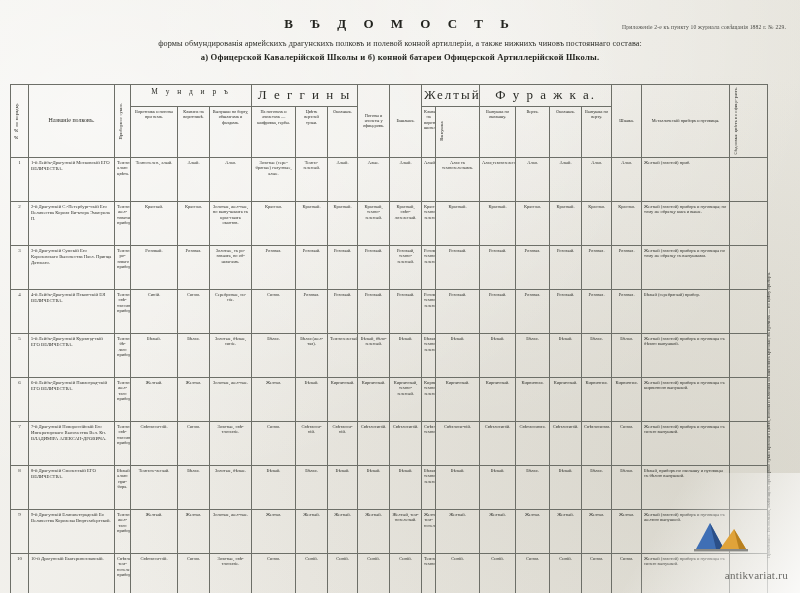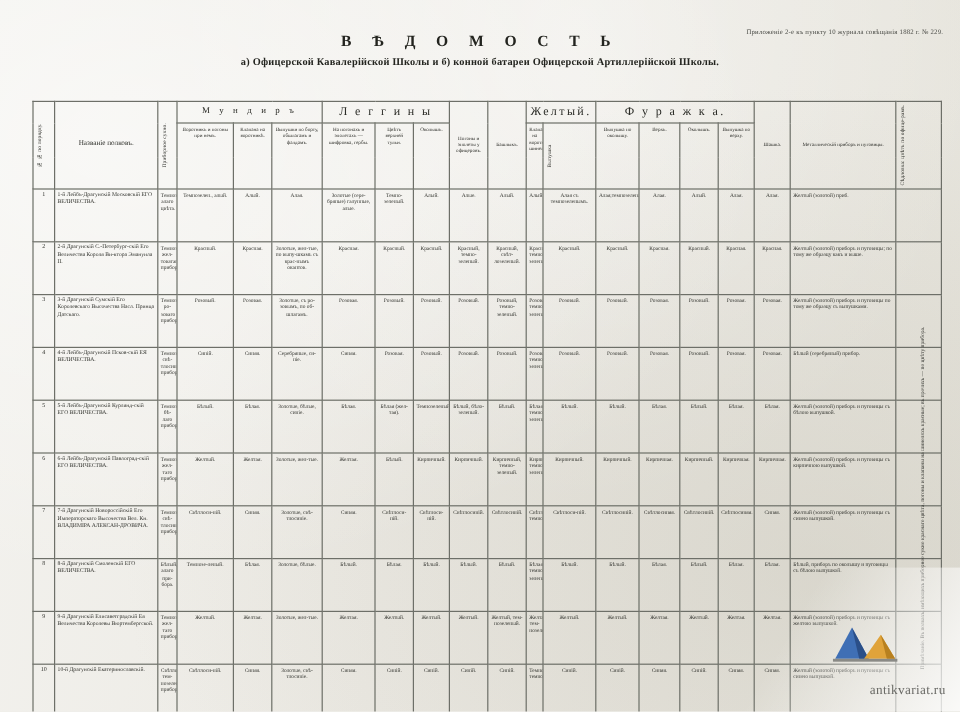--- a/index.html
+++ b/index.html
@@ -32,35 +32,35 @@
   .topnote{
     position:absolute;top:24px;right:14px;
     font-size:5.6px;letter-spacing:.2px;color:#4a4b46;
     white-space:nowrap;
   }
   .doc-title{
     text-align:center;
     font-size:13px;
     letter-spacing:7px;
     font-weight:bold;
-    padding-top:26px;
+    padding-top:16px;
     color:#23241f;
   }
   .subtitle1{
     text-align:center;font-size:8.2px;margin-top:7px;color:#2b2c27;
     letter-spacing:.1px;
   }
   .subtitle2{
     text-align:center;font-size:8.6px;margin-top:4px;font-weight:bold;color:#23241f;
     letter-spacing:.2px;
   }
 
   
   .tbl-wrap{
-    position:absolute;left:27px;top:84px;width:757px;height:505px;
+    position:absolute;left:10px;top:84px;width:757px;height:505px;
     z-index:2;
   }
   table.sheet{
     border-collapse:collapse;
     width:757px;
     table-layout:fixed;
     font-size:4.6px;
     line-height:1.25;
     color:#33342f;
   }
@@ -72,21 +72,21 @@
   }
   thead th{
     font-weight:normal;
     text-align:center;
     vertical-align:middle;
     font-size:5px;
     line-height:1.3;
     color:#2b2c27;
   }
   th.grp{font-size:7.4px;letter-spacing:3px;}
-  th.grp2{font-size:10px;letter-spacing:2px;margin-top:27px;}
+  th.grp2{font-size:13px;letter-spacing:2px;margin-top:27px;}
   th.small{font-size:4.3px;line-height:1.25;}
   th.vert{
     writing-mode:vertical-rl;
     transform:rotate(180deg);
     white-space:nowrap;
     font-size:4.4px;
     letter-spacing:.2px;
     padding:1px;
   }
   td.num{text-align:center;font-size:5px;padding-top:10px;}
@@ -127,20 +127,21 @@
   }
 </style>
 </head>
 <body>
 
 <div class="page">
 
   <div class="ink">
     <div class="topnote">Приложеніе 2-е къ пункту 10 журнала совѣщанія 1882 г. № 229.</div>
     <div class="doc-title">В Ѣ Д О М О С Т Ь</div>
+    <div class="subtitle1">формы обмундированія армейскихъ драгунскихъ полковъ  и полевой конной артиллеріи, а также нижнихъ чиновъ постояннаго состава:</div>
     <div class="subtitle2">а) Офицерской Кавалерійской Школы и б) конной батареи Офицерской Артиллерійской Школы.</div>
   </div>
 
   <div class="tbl-wrap">
     <table class="sheet">
       <colgroup>
         <col style="width:18px">
         <col style="width:86px">
         <col style="width:16px">
         <col style="width:47px">

